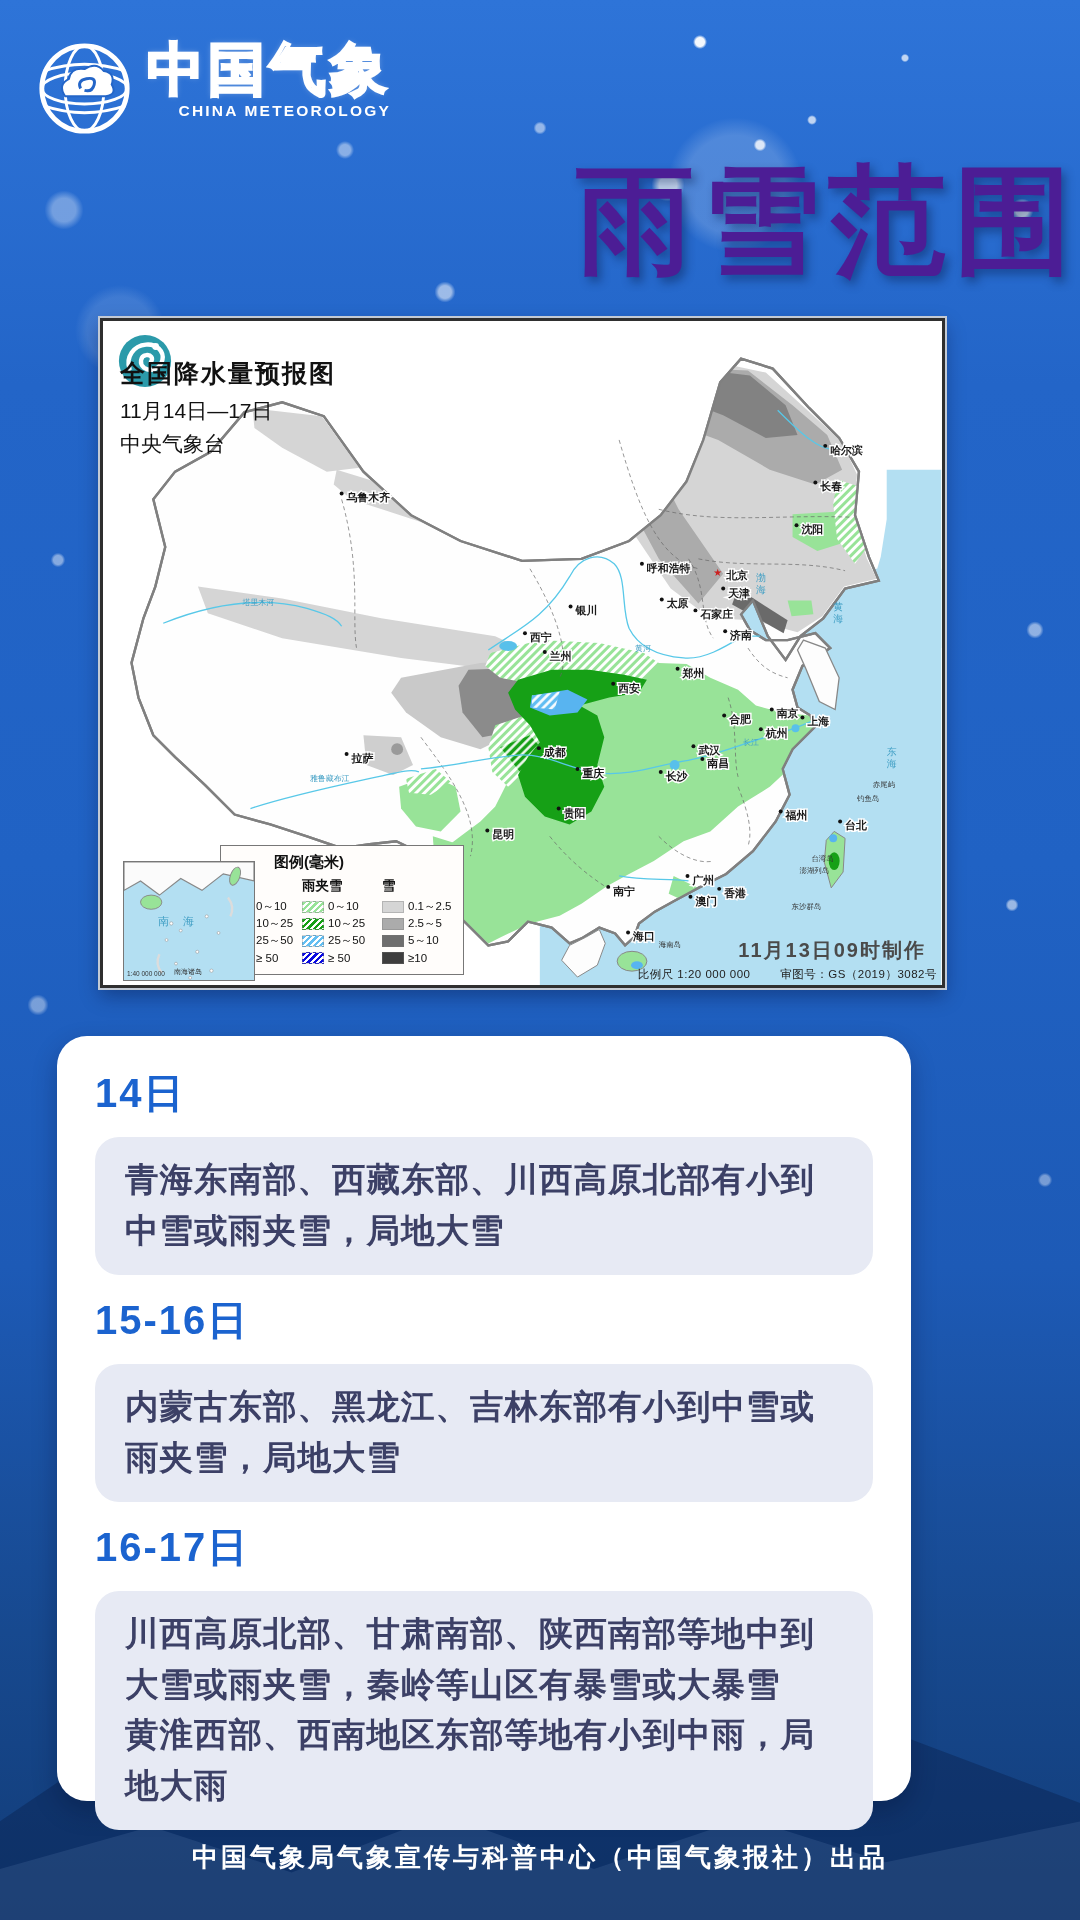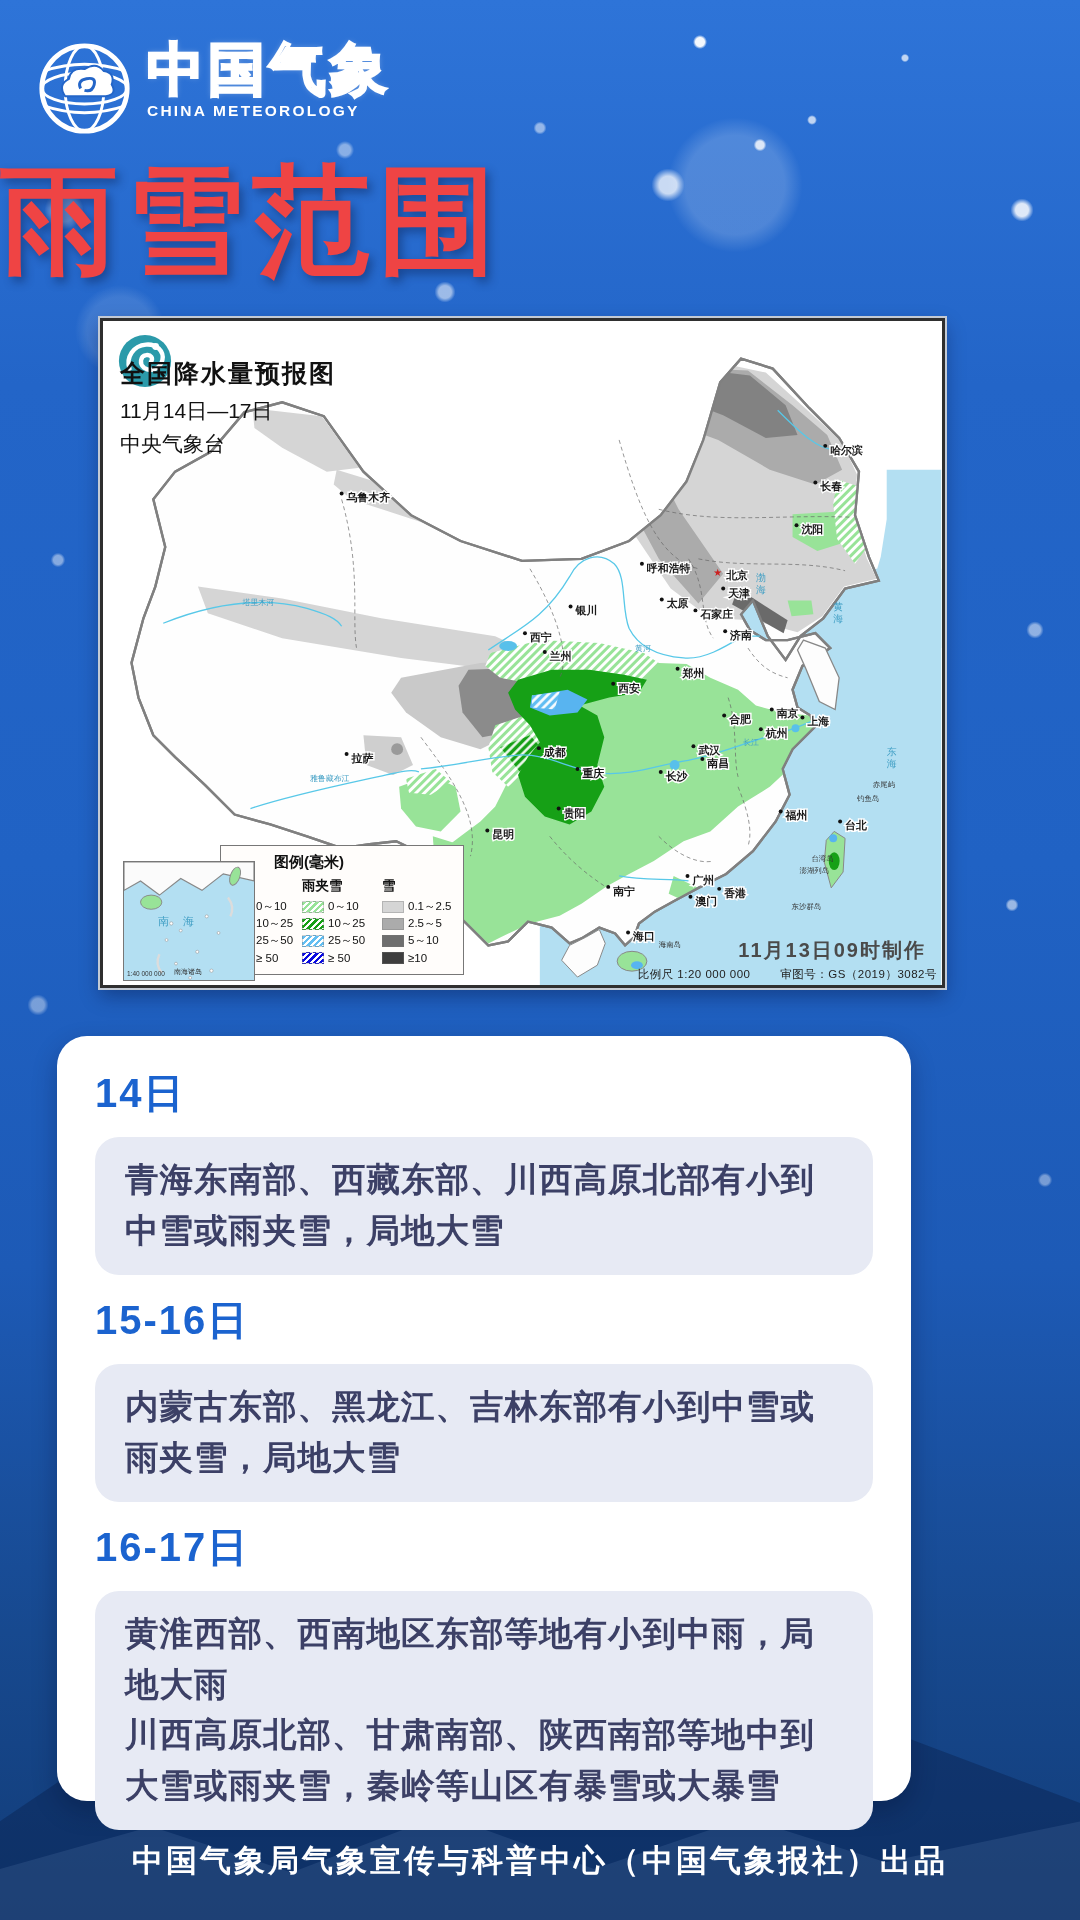--- a/index.html
+++ b/index.html
@@ -29,30 +29,30 @@
       radial-gradient(90px 90px at 735px 185px, rgba(255,255,255,.18) 0 55%, transparent 75%),
       radial-gradient(60px 60px at 120px 330px, rgba(255,255,255,.12) 0 55%, transparent 75%);
   }
   .mtn{position:absolute;left:0;right:0;bottom:0;pointer-events:none;}
   .mtn1{height:260px;background:rgba(8,30,70,.38);
     clip-path:polygon(0 62%,10% 34%,22% 58%,34% 22%,47% 60%,60% 18%,72% 52%,84% 30%,100% 55%,100% 100%,0 100%);}
   .mtn2{height:170px;background:rgba(140,180,235,.22);
     clip-path:polygon(0 70%,14% 45%,27% 72%,41% 38%,55% 70%,69% 40%,82% 66%,100% 42%,100% 100%,0 100%);}
 
   
-  .logo{position:absolute;left:36px;top:40px;display:flex;align-items:flex-start;}
+  .logo{position:absolute;left:36px;top:40px;display:flex;align-items:flex-start;text-align:right;}
   .logo-globe{width:97px;height:97px;flex:0 0 auto;}
   .logo-text{margin-left:14px;}
   .logo-cn{font-size:57px;font-weight:900;letter-spacing:4px;color:#2365c8;
     -webkit-text-stroke:2.6px #ffffff;text-shadow:0 0 6px rgba(255,255,255,.35);line-height:1.05;}
   .logo-en{margin-top:2px;font-size:15.5px;font-weight:800;letter-spacing:2.2px;color:#ffffff;}
 
   
-  .main-title{position:absolute;top:142px;left:0;width:100%;text-align:left;
-    font-size:118px;font-weight:900;letter-spacing:8px;color:#ef4444;
+  .main-title{position:absolute;top:142px;left:0;width:100%;text-align:right;
+    font-size:118px;font-weight:900;letter-spacing:8px;color:#4c1d95;
     text-shadow:4px 5px 10px rgba(8,30,80,.45);}
 
   
   .map-card{position:absolute;left:100px;top:318px;width:839px;height:664px;background:#ffffff;
     border:3px solid #2f2f2f;outline:2px solid #c3cad4;box-shadow:0 8px 18px rgba(0,10,40,.35);}
   .map-card svg.basemap{position:absolute;left:0;top:0;width:100%;height:100%;}
   .card-logo{position:absolute;left:13px;top:11px;width:58px;height:58px;}
   .map-title{position:absolute;top:36px;left:17px;width:100%;
     font-family:Liberation Sans, sans-serif;color:#111;}
   .map-title .t1{font-size:25px;font-weight:700;letter-spacing:2px;}
@@ -87,21 +87,21 @@
   
   .info-card{position:absolute;left:57px;top:1036px;width:854px;height:765px;background:#ffffff;
     border-radius:30px;box-shadow:0 10px 24px rgba(0,10,40,.28);padding:24px 38px 26px;box-sizing:border-box;}
   .section-heading{font-size:40px;font-weight:800;color:#1b63cf;letter-spacing:2px;margin:18px 0 16px;}
   .section-heading:first-child{margin-top:6px;}
   .section-box{background:#e7eaf4;border-radius:24px;padding:18px 30px;margin-bottom:10px;}
   .section-line{font-size:33.5px;line-height:1.52;color:#3c4066;font-weight:600;letter-spacing:1px;}
 
   
   .page-footer{position:absolute;left:0;top:1840px;width:100%;text-align:center;
-    font-size:31px;font-weight:700;color:#ffffff;letter-spacing:3px;}
+    font-size:26px;font-weight:700;color:#ffffff;letter-spacing:3px;}
 </style>
 </head>
 <body>
 
 <div class="snow-layer"></div>
 <div class="mtn mtn2"></div>
 <div class="mtn mtn1"></div>
 
 <div class="logo">
   <svg class="logo-globe" viewBox="0 0 100 100">
@@ -499,19 +499,19 @@
       <div class="section-heading">14日</div>
       <div class="section-box">
         <div class="section-line">青海东南部、西藏东部、川西高原北部有小到中雪或雨夹雪，局地大雪</div>
       </div>
       <div class="section-heading">15-16日</div>
       <div class="section-box">
         <div class="section-line">内蒙古东部、黑龙江、吉林东部有小到中雪或雨夹雪，局地大雪</div>
       </div>
       <div class="section-heading">16-17日</div>
       <div class="section-box">
+        <div class="section-line">川西高原北部、甘肃南部、陕西南部等地中到大雪或雨夹雪，秦岭等山区有暴雪或大暴雪</div>
         <div class="section-line">黄淮西部、西南地区东部等地有小到中雨，局地大雨</div>
-        <div class="section-line">川西高原北部、甘肃南部、陕西南部等地中到大雪或雨夹雪，秦岭等山区有暴雪或大暴雪</div>
       </div>
     </div>
 </div>
 
 <div class="page-footer">中国气象局气象宣传与科普中心（中国气象报社）出品</div>
 
 </body></html>

